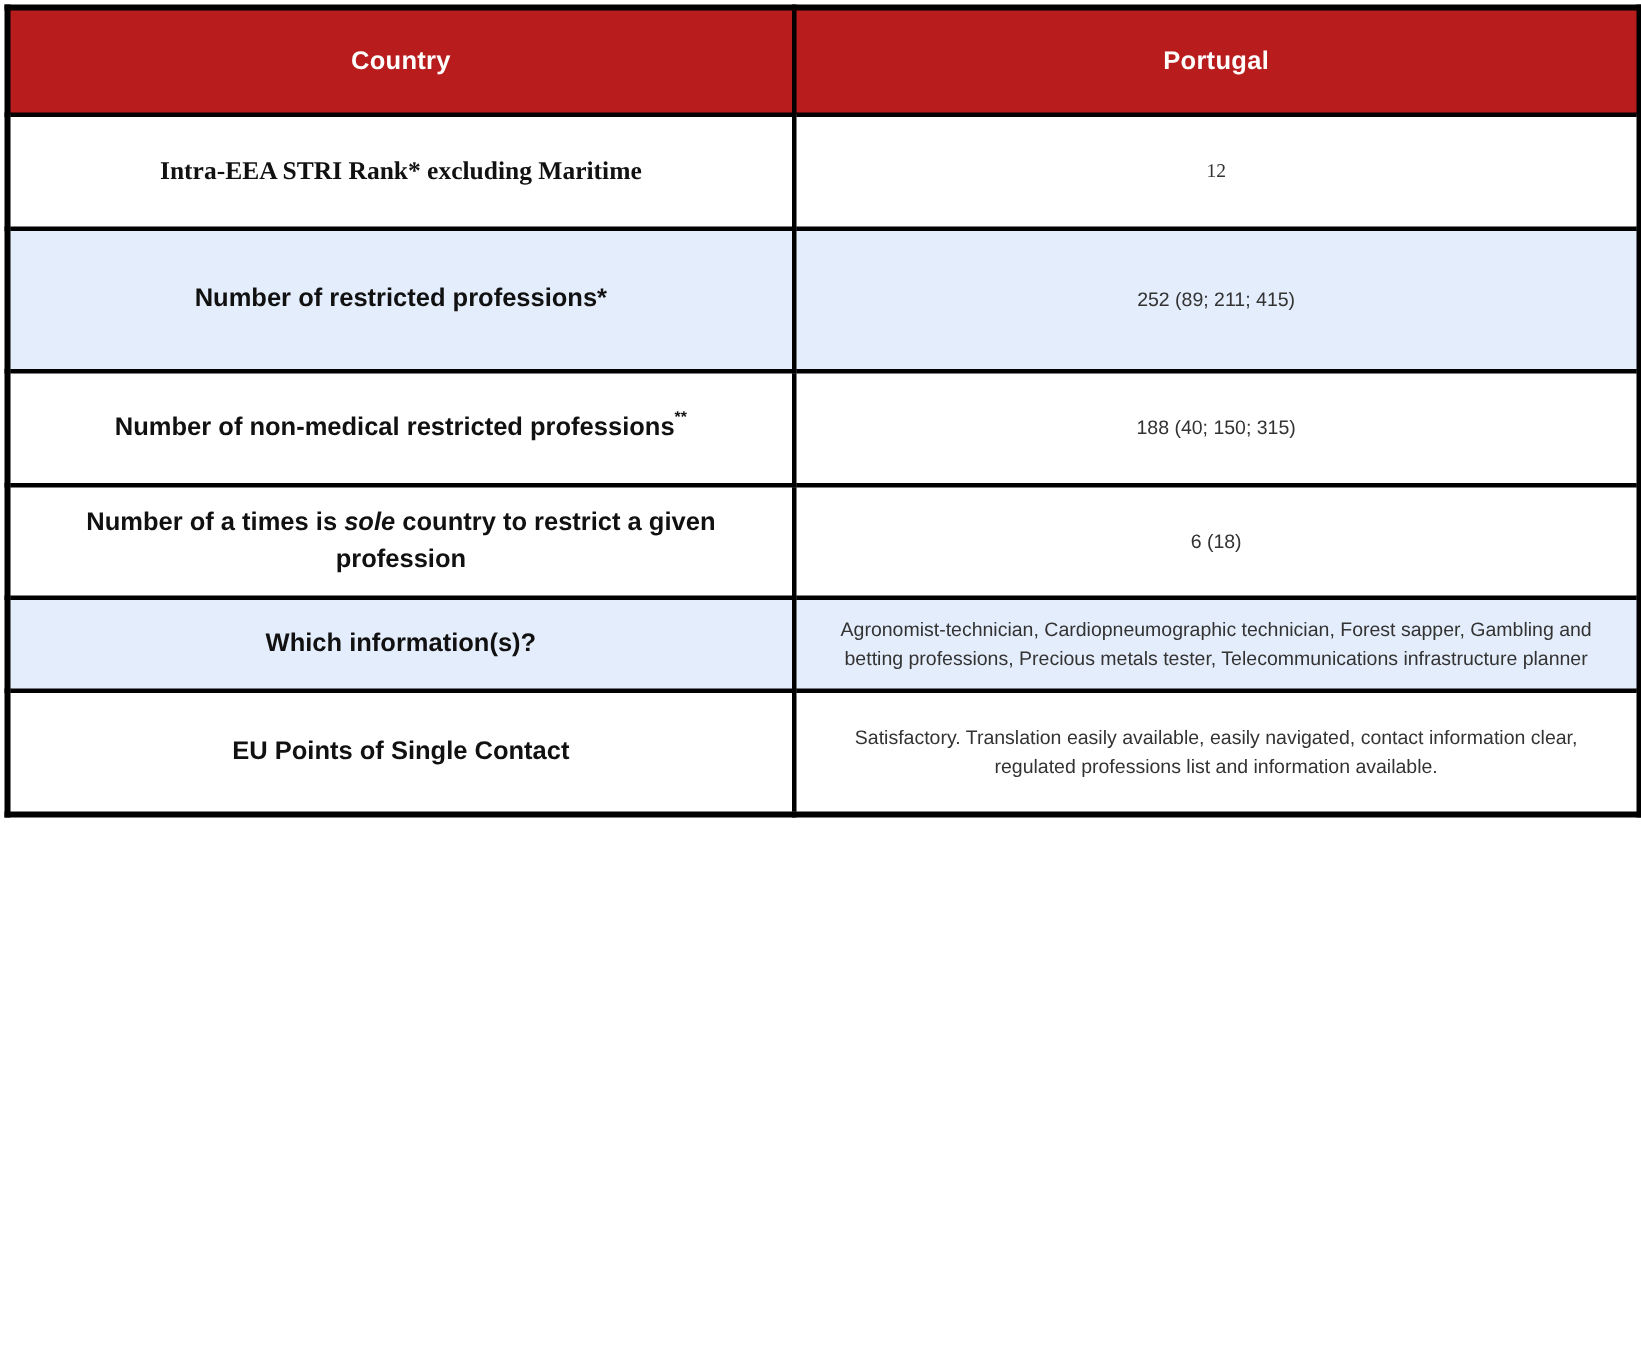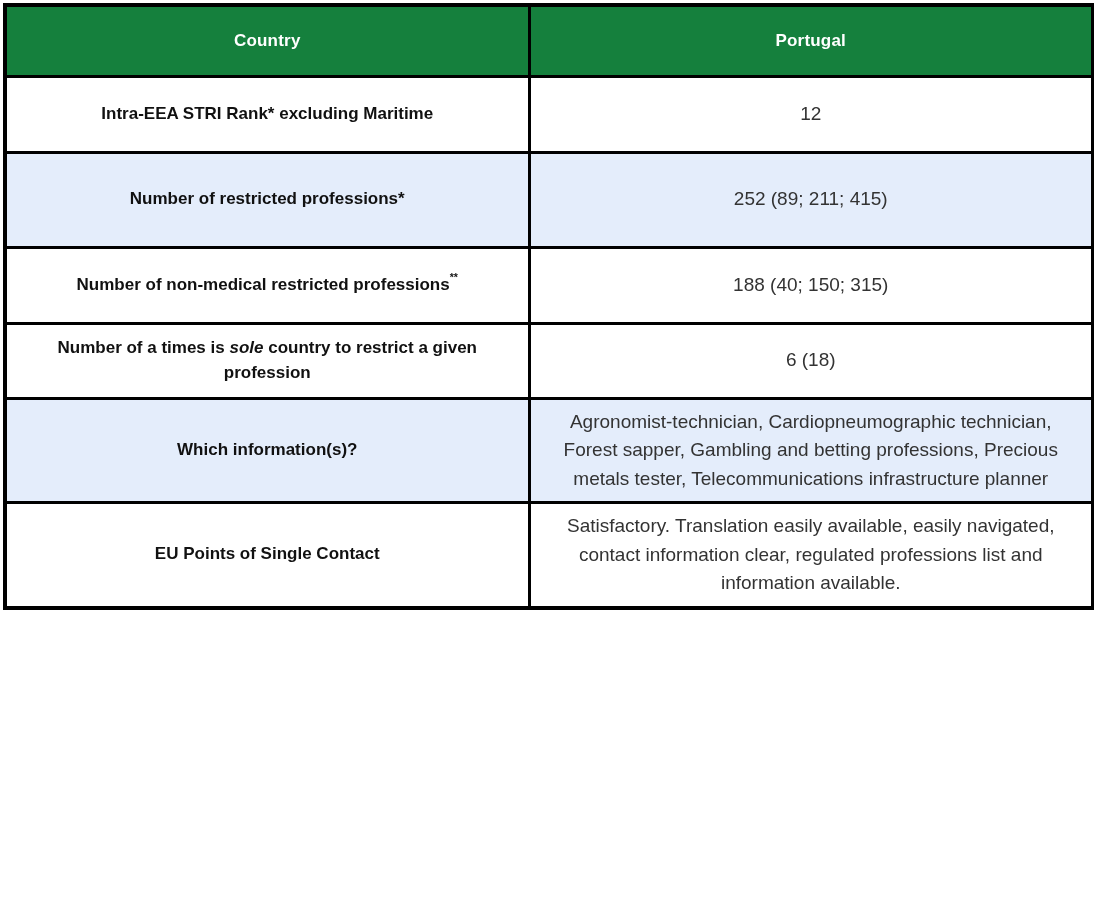--- a/index.html
+++ b/index.html
@@ -25,32 +25,32 @@
   table.profile col.c-value  { width: 564px; }
   table.profile th,
   table.profile td {
     border: 3px solid #000000;
     text-align: center;
     vertical-align: middle;
     padding: 8px 26px;
     box-sizing: border-box;
   }
   thead tr { height: 71px; }
-  tbody tr:nth-child(1) { height: 76px; }
+  tbody tr:nth-child(1) { height: 76px; font-family: Liberation Serif, serif; }
   tbody tr:nth-child(2) { height: 95px; }
   tbody tr:nth-child(3) { height: 76px; }
   tbody tr:nth-child(4) { height: 75px; }
   tbody tr:nth-child(5) { height: 62px; }
   tbody tr:nth-child(6) { height: 83px; }
   tbody tr:nth-child(7) { height: 99px; }
   tbody tr:nth-child(8) { height: 124px; }
   tbody tr:nth-child(9) { height: 122px; }
 
   th.header-cell {
-    background: #15803d;
+    background: #b91c1c;
     color: #ffffff;
     font-size: 17px;
     font-weight: 700;
     letter-spacing: 0.2px;
   }
   tbody tr.plain td { background: #ffffff; }
   tbody tr.tint  td { background: #E4EDFB; }
 
   td.label {
     font-weight: 700;
@@ -61,21 +61,21 @@
   td.label em { font-style: italic; }
   td.label sup {
     font-size: 62%;
     line-height: 0;
     position: relative;
     top: -0.15em;
   }
   td.value {
     font-weight: 400;
     color: #333333;
-    font-size: 19px;
+    font-size: 13px;
     line-height: 1.5;
   }
 </style>
 </head>
 <body>
 
 <div class="page">
   <table class="profile">
     <colgroup>
       <col class="c-label">

